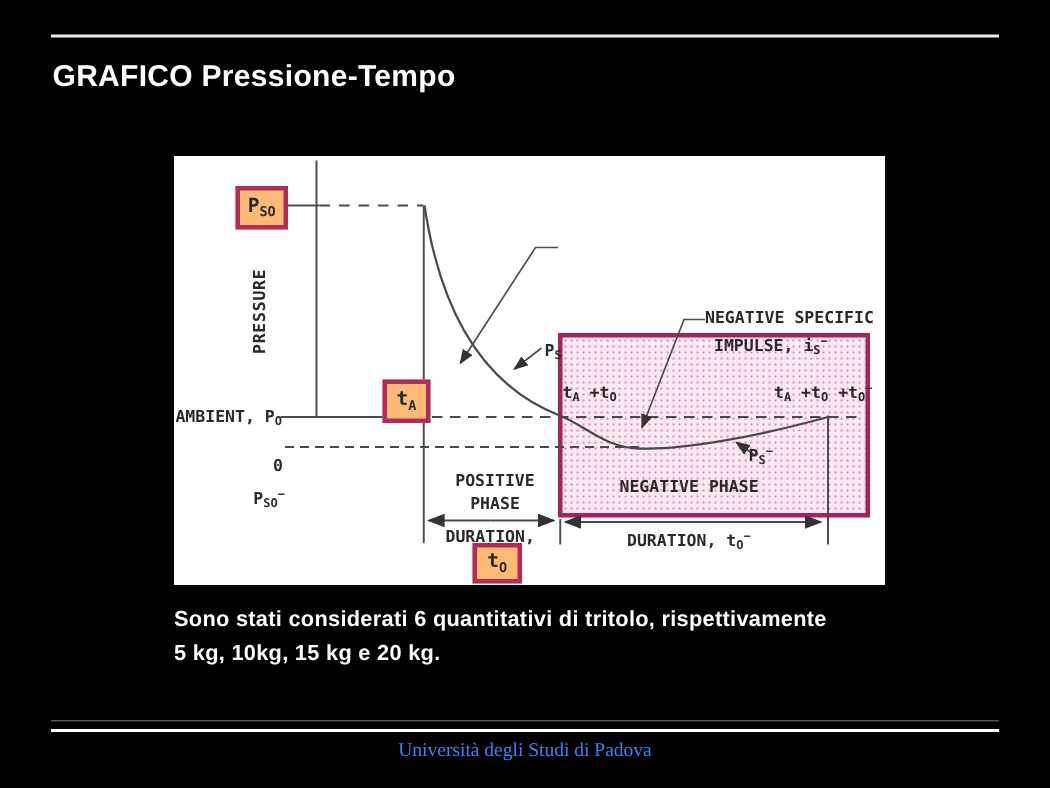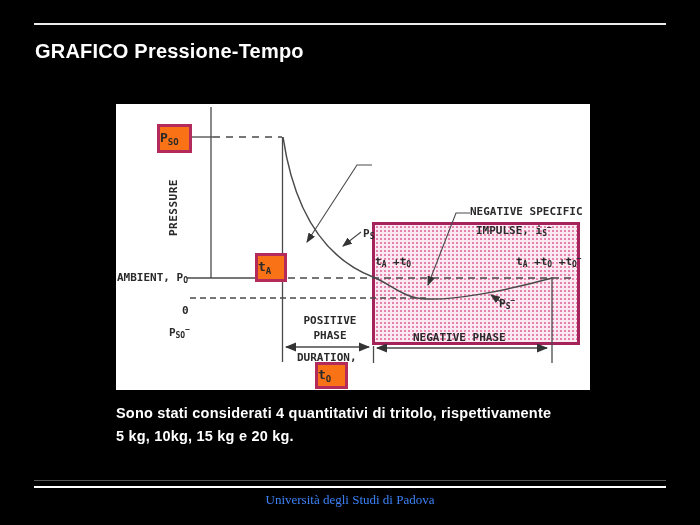--- a/index.html
+++ b/index.html
@@ -15,22 +15,22 @@
           font-family:"Liberation Serif",serif;font-size:13px;}
 
   
   .panel{position:absolute;left:116px;top:104px;width:474px;height:286px;background:#fff;}
   .panel *{box-sizing:border-box;}
   .hatch{position:absolute;left:256px;top:118px;width:208px;height:123px;z-index:1;
          border:3px solid #a5235b;background-color:#fbeaf2;
          background-image:radial-gradient(circle,#e583ae 0.9px,rgba(0,0,0,0) 1px);
          background-size:4px 4px;}
   .dsvg{position:absolute;left:0;top:0;z-index:2;}
-  .rbox{position:absolute;z-index:3;background:#f97316;border:3px solid #b42a5a;
-        display:flex;align-items:center;
+  .rbox{position:absolute;z-index:3;background:#fdba74;border:3px solid #b42a5a;
+        display:flex;align-items:center;justify-content:center;
         font-family:"DejaVu Sans Mono",monospace;font-weight:bold;font-size:13px;color:#2a2a2a;}
   .rbox-pso{left:41px;top:20px;width:35px;height:29px;}
   .rbox-ta{left:139px;top:149px;width:32px;height:29px;}
   .rbox-to{left:199px;top:258px;width:33px;height:27px;}
   .lbl{position:absolute;z-index:4;color:#2a2a2a;font-family:"DejaVu Sans Mono",monospace;
        font-weight:bold;font-size:11px;white-space:nowrap;line-height:13px;}
   .sub{font-size:8px;vertical-align:-2px;}
   .sup{font-size:8px;vertical-align:4px;}
   .rbox .sub{font-size:9px;vertical-align:-3px;}
   .lbl-pressure{left:24px;top:97px;width:66px;text-align:center;transform:rotate(-90deg);letter-spacing:.5px;}
@@ -40,21 +40,21 @@
   .lbl-ps{left:247px;top:123px;}
   .lbl-ambient{left:-2px;top:167px;width:74px;text-align:right;}
   .lbl-psomin{left:20px;top:187px;width:54px;text-align:right;margin-top:32px;}
   .lbl-zero{left:66px;top:200px;}
   .lbl-tato{left:259px;top:151px;}
   .lbl-tatoto{left:400px;top:148px;}
   .lbl-psneg{left:383px;top:190px;}
   .lbl-posph1{left:184px;top:210px;width:60px;text-align:center;}
   .lbl-posph2{left:184px;top:225px;width:60px;text-align:center;}
   .lbl-posph3{left:181px;top:247px;}
-  .lbl-negph1{left:297px;top:227px;}
+  .lbl-negph1{left:297px;top:214px;}
   .lbl-negph2{left:302px;top:247px;}
 </style>
 </head>
 <body>
 
 <div class="slide">
 
   <div class="hrule rule-top"></div>
   <div class="title">GRAFICO Pressione-Tempo</div>
 
@@ -121,24 +121,25 @@
     <div class="lbl lbl-ambient"><span>AMBIENT, P</span><span class="sub">O</span></div>
     <div class="lbl lbl-psomin"><span>P</span><span class="sub">SO</span><span class="sup">−</span></div>
     <div class="lbl lbl-zero"><span>0</span></div>
     <div class="lbl lbl-tato"><span>t</span><span class="sub">A</span><span> +t</span><span class="sub">O</span></div>
     <div class="lbl lbl-tatoto"><span>t</span><span class="sub">A</span><span> +t</span><span class="sub">O</span><span> +t</span><span class="sub">O</span><span class="sup">−</span></div>
     <div class="lbl lbl-psneg"><span>P</span><span class="sub">S</span><span class="sup">−</span></div>
     <div class="lbl lbl-posph1"><span>POSITIVE</span></div>
     <div class="lbl lbl-posph2"><span>PHASE</span></div>
     <div class="lbl lbl-posph3"><span>DURATION,</span></div>
     <div class="lbl lbl-negph1"><span>NEGATIVE PHASE</span></div>
+    <div class="lbl lbl-negph2"><span>DURATION, t</span><span class="sub">O</span><span class="sup">−</span></div>
   </div>
 
   <div class="bodytext">
-    <div>Sono stati considerati 4 quantitativi di tritolo, rispettivamente</div>
+    <div>Sono stati considerati 6 quantitativi di tritolo, rispettivamente</div>
     <div>5 kg, 10kg, 15 kg e 20 kg.</div>
   </div>
 
   <div class="hrule rule-foot-gray"></div>
   <div class="hrule rule-foot-white"></div>
   <div class="footer">Università degli Studi di Padova</div>
 
 </div>
 
 </body></html>

